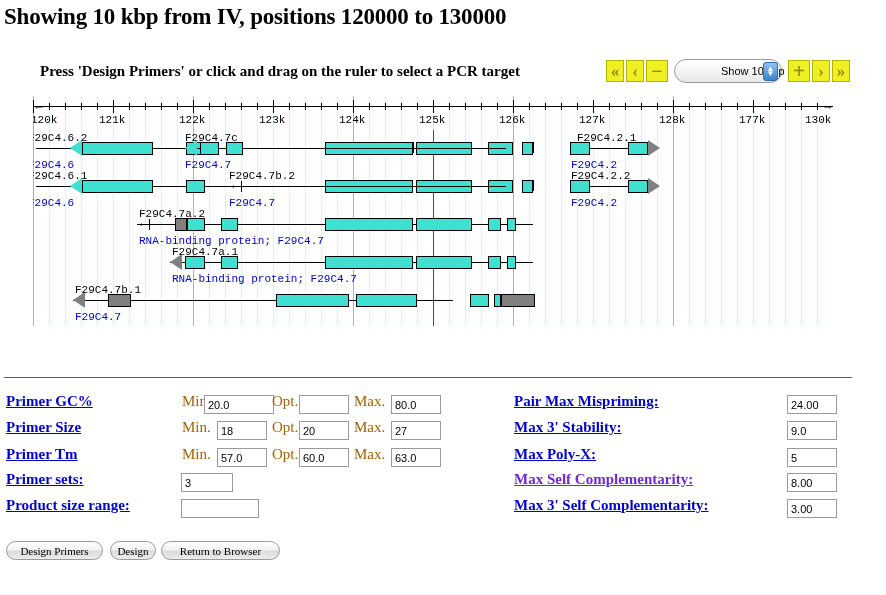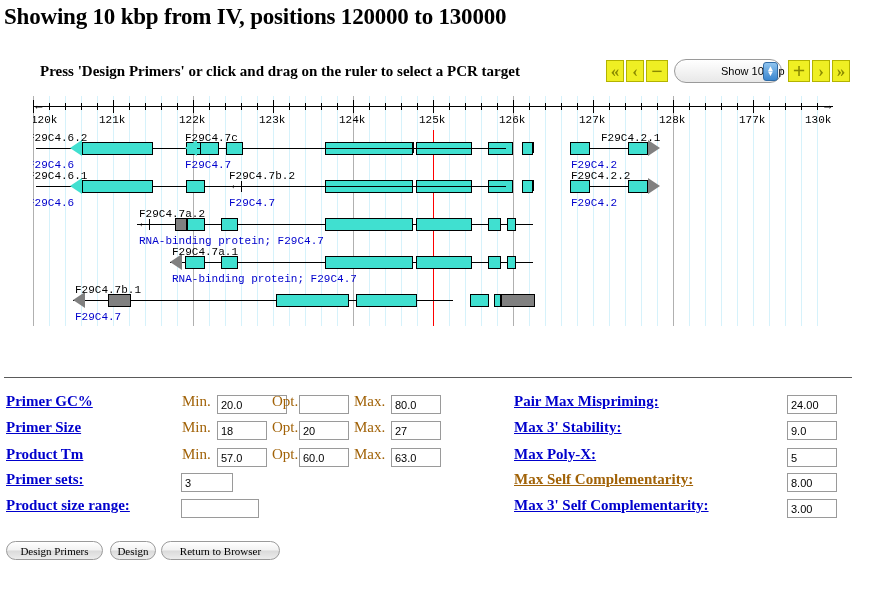--- a/index.html
+++ b/index.html
@@ -93,21 +93,21 @@
     color:#0000cc;white-space:nowrap;}
   
   #divider{position:absolute;left:4px;top:377px;width:848px;height:1px;
     background:#5a5a5a;}
   
   #form-area{position:absolute;left:0;top:390px;width:886px;}
   .flink{
     font-family:"Liberation Serif",serif;font-size:15px;font-weight:bold;
     color:#0000cc;text-decoration:underline;white-space:nowrap;cursor:pointer;
   }
-  .flink.visited{color:#a16207;}
+  .flink.visited{color:#6d28d9;}
   .ftext{font-family:"Liberation Serif",serif;font-size:15px;color:#a16207;}
   .finput{
     font-family:"Liberation Sans",sans-serif;font-size:11px;color:#000;
     border:1px solid #9a9a9a;background:#fff;box-sizing:border-box;
     padding:1px 3px;height:19px;
   }
   .abs{position:absolute;}
   
   .aquabtn{
     position:absolute;height:19px;border:1px solid #9a9a9a;border-radius:10px;
@@ -321,52 +321,52 @@
       <div class="f-exon" style="left: 323px; width: 61px; top: 198px;"></div>
       <div class="f-exon" style="left: 437px; width: 19px; top: 198px;"></div>
       <div class="f-exon" style="left: 461px; width: 7px; top: 198px;"></div>
       <div class="f-exon gray" style="left: 468px; width: 34px; top: 198px;"></div>
       <div class="lbl-top" style="left: 42px; top: 188px;">F29C4.7b.1</div>
       <div class="lbl-bot" style="left: 42px; top: 215px;">F29C4.7</div>
       <div class="f-line" style="left: 540px; width: 64px; top: 52px;"></div>
       <div class="f-arrow-r" style="left: 615px; top: 44px;"></div>
       <div class="f-exon" style="left: 537px; width: 20px; top: 46px;"></div>
       <div class="f-exon" style="left: 595px; width: 20px; top: 46px;"></div>
-      <div class="lbl-top" style="left: 568px; top: 36px;">F29C4.2.1</div>
+      <div class="lbl-top" style="left: 544px; top: 36px;">F29C4.2.1</div>
       <div class="lbl-bot" style="left: 538px; top: 63px;">F29C4.2</div>
       <div class="f-line" style="left: 540px; width: 64px; top: 90px;"></div>
       <div class="f-arrow-r" style="left: 615px; top: 82px;"></div>
       <div class="f-exon" style="left: 537px; width: 20px; top: 84px;"></div>
       <div class="f-exon" style="left: 595px; width: 20px; top: 84px;"></div>
       <div class="lbl-top" style="left: 538px; top: 74px;">F29C4.2.2</div>
       <div class="lbl-bot" style="left: 538px; top: 101px;">F29C4.2</div>
       <div class="f-tick" style="left: 380px; top: 46px;"></div>
       <div class="f-tick" style="left: 500px; top: 46px;"></div>
       <div class="f-tick" style="left: 500px; top: 84px;"></div>
     </div>
 </div>
 
 <div id="divider"></div>
 
 <div id="form-area">
     <div class="abs flink" style="left: 6px; top: 3px;">Primer GC%</div>
     <div class="abs ftext" style="left: 182px; top: 3px;">Min.</div>
-    <input class="abs finput" type="text" value="20.0" style="left: 217px; top: 5px; width: 70px;">
+    <input class="abs finput" type="text" value="20.0" style="left: 204px; top: 5px; width: 70px;">
     <div class="abs ftext" style="left: 272px; top: 3px;">Opt.</div>
     <input class="abs finput" type="text" style="left: 299px; top: 5px; width: 50px;">
     <div class="abs ftext" style="left: 354px; top: 3px;">Max.</div>
     <input class="abs finput" type="text" value="80.0" style="left: 391px; top: 5px; width: 50px;">
     <div class="abs flink" style="left: 6px; top: 29px;">Primer Size</div>
     <div class="abs ftext" style="left: 182px; top: 29px;">Min.</div>
     <input class="abs finput" type="text" value="18" style="left: 217px; top: 31px; width: 50px;">
     <div class="abs ftext" style="left: 272px; top: 29px;">Opt.</div>
     <input class="abs finput" type="text" value="20" style="left: 299px; top: 31px; width: 50px;">
     <div class="abs ftext" style="left: 354px; top: 29px;">Max.</div>
     <input class="abs finput" type="text" value="27" style="left: 391px; top: 31px; width: 50px;">
-    <div class="abs flink" style="left: 6px; top: 56px;">Product Tm</div>
+    <div class="abs flink" style="left: 6px; top: 56px;">Primer Tm</div>
     <div class="abs ftext" style="left: 182px; top: 56px;">Min.</div>
     <input class="abs finput" type="text" value="57.0" style="left: 217px; top: 58px; width: 50px;">
     <div class="abs ftext" style="left: 272px; top: 56px;">Opt.</div>
     <input class="abs finput" type="text" value="60.0" style="left: 299px; top: 58px; width: 50px;">
     <div class="abs ftext" style="left: 354px; top: 56px;">Max.</div>
     <input class="abs finput" type="text" value="63.0" style="left: 391px; top: 58px; width: 50px;">
     <div class="abs flink" style="left: 6px; top: 81px;">Primer sets:</div>
     <input class="abs finput" type="text" value="3" style="left: 181px; top: 83px; width: 52px;">
     <div class="abs flink" style="left: 6px; top: 107px;">Product size range:</div>
     <input class="abs finput" type="text" style="left: 181px; top: 109px; width: 78px;">

